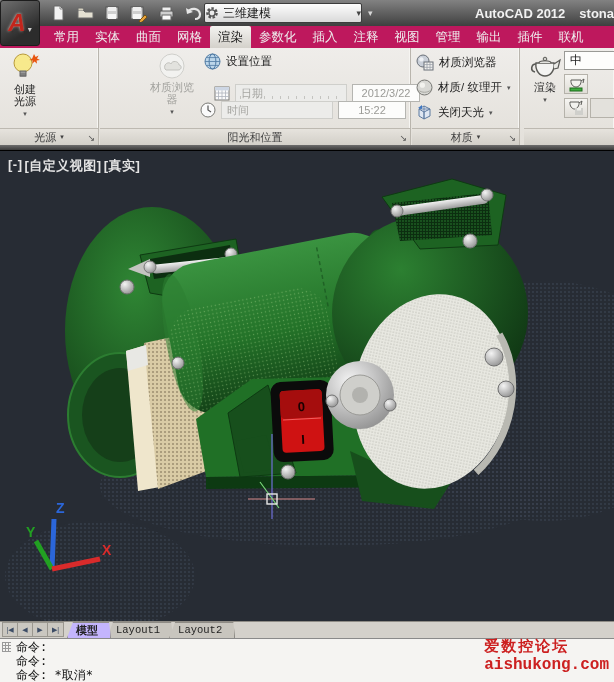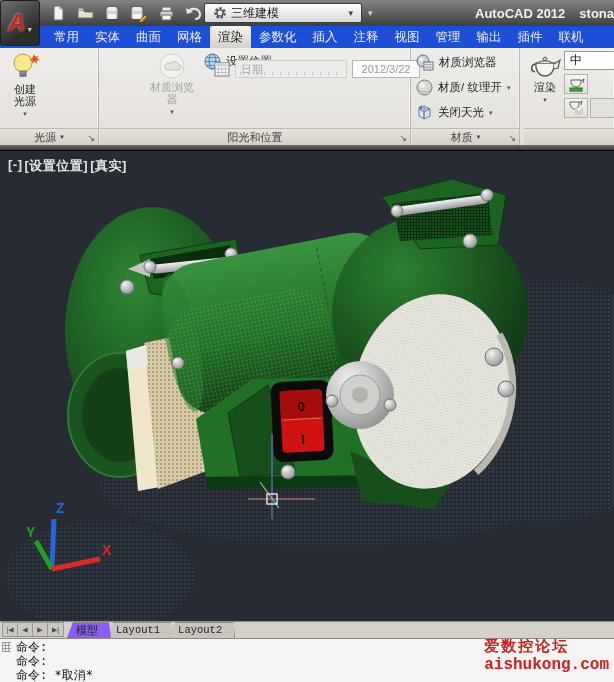--- a/index.html
+++ b/index.html
@@ -16,27 +16,27 @@
     background:linear-gradient(150deg,#6e6e6e,#2c2c2c 70%); border:1px solid #1d1d1d; border-radius:3px;
     display:flex; align-items:center; justify-content:center; }
   .logo-a{ color:#c3251c; font-weight:bold; font-style:italic; font-size:24px;
     text-shadow:0 0 3px #f5d0c8, 1px 1px 2px #000; line-height:1; }
   .logo-dd{ color:#cfcfcf; font-size:8px; margin-left:2px; margin-top:12px;}
   .qat{ position:absolute; left:48px; top:3px; display:flex; align-items:center; gap:7px; }
   .qat-icon{ width:20px; height:20px; display:flex; align-items:center; justify-content:center; }
   .mini-dd{ color:#d5d5d5; font-size:7px; margin-left:-3px; }
   .wsbox{ position:absolute; left:204px; top:3px; width:158px; height:20px;
     background:linear-gradient(#fdfdfd,#d9d9d9); border:1px solid #3c3c3c; border-radius:2px;
-    display:flex; align-items:center; padding:0 8px; gap:4px; color:#1a1a1a; }
+    display:flex; align-items:center; padding:0 0; gap:4px; color:#1a1a1a; }
   .wsbox .dd{ margin-left:auto; color:#444; font-size:9px; }
   .ws-extra{ position:absolute; left:368px; top:8px; color:#d8d8d8; font-size:9px; }
   .title-right{ position:absolute; right:0; top:0; height:26px; display:flex; align-items:center;
     gap:14px; color:#f2f2f2; font-weight:bold; font-size:13px; white-space:nowrap; }
   
-  .tabrow{ position:absolute; left:0; top:26px; width:614px; height:22px; background:#1d4ed8;
+  .tabrow{ position:absolute; left:0; top:26px; width:614px; height:22px; background:#be185d;
     display:flex; align-items:flex-end; padding-left:46px; }
   .rtab{ height:22px; line-height:22px; padding:0 8px; color:#eee; font-size:12.5px; cursor:default; }
   .rtab.active{ background:linear-gradient(#f4f3f0,#d4d1cb); color:#111; border-radius:2px 2px 0 0; }
   
   .ribbon{ position:absolute; left:0; top:48px; width:614px; height:97px;
     background:linear-gradient(#efedea,#e3e0da); }
   .panel{ position:absolute; top:0; height:97px; border-right:1px solid #b9b5ad;
     box-shadow:inset -1px 0 0 #f6f5f2; }
   .panel-footer{ position:absolute; left:0; bottom:0; width:100%; height:17px;
     background:linear-gradient(#e6e3dd,#d2cfc8); border-top:1px solid #bdb9b1;
@@ -70,21 +70,21 @@
   .layoutbar{ position:absolute; left:0; top:621px; width:614px; height:17px; background:#d4d1cb;
     border-top:1px solid #8f8c86; display:flex; align-items:flex-end; }
   .navgrp{ display:flex; align-items:center; height:15px; margin:0 3px 1px 2px;
     border:1px solid #9a978f; background:#cac7c0; }
   .navbtn{ width:15px; height:13px; font-size:7px; color:#3d4d66; display:flex; align-items:center;
     justify-content:center; border-right:1px solid #9a978f; }
   .navbtn:last-child{ border-right:none; }
   .sheet-tab{ position:relative; height:16px; line-height:15px; padding:0 12px 0 8px; color:#222;
     font-size:11px; clip-path:polygon(0 100%, 6px 0, calc(100% - 2px) 0, 100% 100%);
     border:1px solid #8f8c86; border-bottom:none; background:#c8c5be; margin-right:-4px; }
-  .sheet-tab.active{ background:#8b5cf6; font-weight:normal; z-index:2; }
+  .sheet-tab.active{ background:#c4b5fd; font-weight:bold; z-index:2; }
   .sheet-tab.mono{ font-family:"Liberation Mono", monospace; font-size:10.5px;}
   
   .cmd{ position:absolute; left:0; top:638px; width:614px; height:44px; background:#f5f4f2;
     border-top:1px solid #8a8a8a; font-family:"DejaVu Sans Mono", monospace; font-size:12px; color:#111; }
   .cmd-grip{ position:absolute; left:2px; top:3px; width:9px; height:10px;
     background:repeating-linear-gradient(90deg,#9a9a9a 0 1px,transparent 1px 3px),
                repeating-linear-gradient(0deg,#9a9a9a 0 1px,transparent 1px 3px); }
   .cmd-lines{ position:absolute; left:16px; top:1px; }
   .cmd-lines div{ line-height:14px; white-space:pre; }
   .watermark{ position:absolute; right:5px; top:637px; z-index:6;
@@ -217,32 +217,44 @@
         <span class="dd">▾</span>
       </div>
       <div class="rowbtn" style="left:104px; top:5px;">
         <svg width="17" height="17" viewBox="0 0 17 17">
           <circle cx="8.5" cy="8.5" r="7.5" fill="#bcd6ea" stroke="#4f7aa3"></circle>
           <ellipse cx="8.5" cy="8.5" rx="3.4" ry="7.5" fill="none" stroke="#4f7aa3"></ellipse>
           <path d="M1 8.5h15M2.3 4.6h12.4M2.3 12.4h12.4" stroke="#4f7aa3" stroke-width=".8"></path>
         </svg>
         <span>设置位置</span>
       </div>
-      <div class="rowbtn" style="left:100px; top:12px;padding-left:14px;">
+      <div class="rowbtn" style="left:100px; top:36px;padding-left:14px;">
         <svg width="16" height="16" viewBox="0 0 16 16">
           <rect x="1" y="2" width="14" height="13" fill="#fafafa" stroke="#7a7a76"></rect>
           <rect x="1" y="2" width="14" height="3.4" fill="#cdd6e4"></rect>
           <path d="M1 8h14M1 11.5h14M4.5 5.4v9.6M8 5.4v9.6M11.5 5.4v9.6" stroke="#aeb4bd" stroke-width=".8"></path>
         </svg>
         <div class="sliderbox">
           <span>日期</span>
           <span class="ticks"></span>
         </div>
         <div class="valbox">
           <span>2012/3/22</span>
+        </div>
+      </div>
+      <div class="rowbtn" style="left:100px; top:53px;">
+        <svg width="16" height="16" viewBox="0 0 16 16">
+          <circle cx="8" cy="8" r="7" fill="#fafafa" stroke="#7a7a76"></circle>
+          <path d="M8 3.5V8l3 2" fill="none" stroke="#555" stroke-width="1.2"></path>
+        </svg>
+        <div class="sliderbox">
+          <span>时间</span>
+        </div>
+        <div class="valbox">
+          <span>15:22</span>
         </div>
       </div>
       <div class="panel-footer">
         <span>阳光和位置</span>
         <span class="launcher">↘</span>
       </div>
     </div>
 
     <div class="panel" style="left:412px;width:108px;">
       <div class="rowbtn" style="left:4px; top:6px;">
@@ -313,21 +325,21 @@
       <div class="sunken" style="left:66px; top:50px; width:26px; height:20px;"></div>
       <div class="panel-footer"></div>
     </div>
   </div>
 
   <div class="ribbon-edge"></div>
 
   <div class="viewport">
     <div class="vp-controls">
       <span>[-]</span>
-      <span>[设置位置]</span>
+      <span>[自定义视图]</span>
       <span>[真实]</span>
     </div>
 
     <svg class="model-svg" width="614" height="470" viewBox="0 0 614 470">
       <defs>
         <pattern id="dots" width="4" height="4" patternUnits="userSpaceOnUse">
           <circle cx="1" cy="1" r="0.9" fill="#3d4654"></circle>
         </pattern>
         <pattern id="speckTan" width="4" height="4" patternUnits="userSpaceOnUse">
           <circle cx="1" cy="1" r="0.8" fill="#6f6148"></circle>

